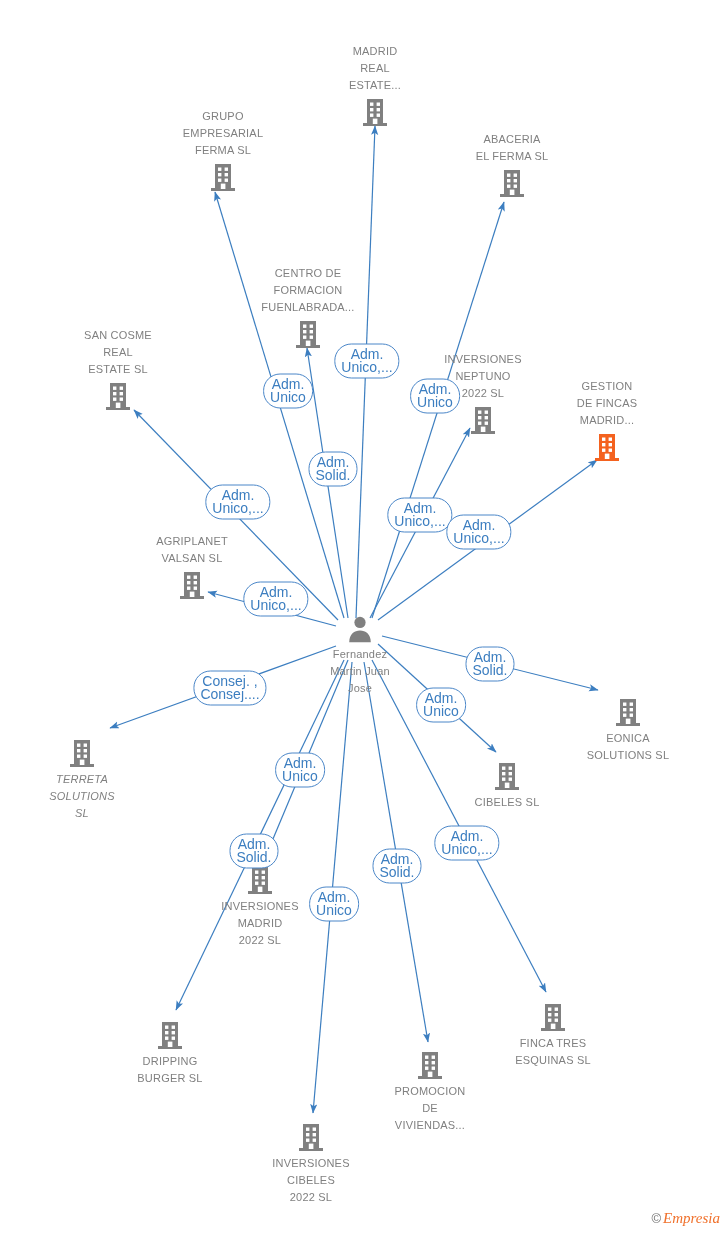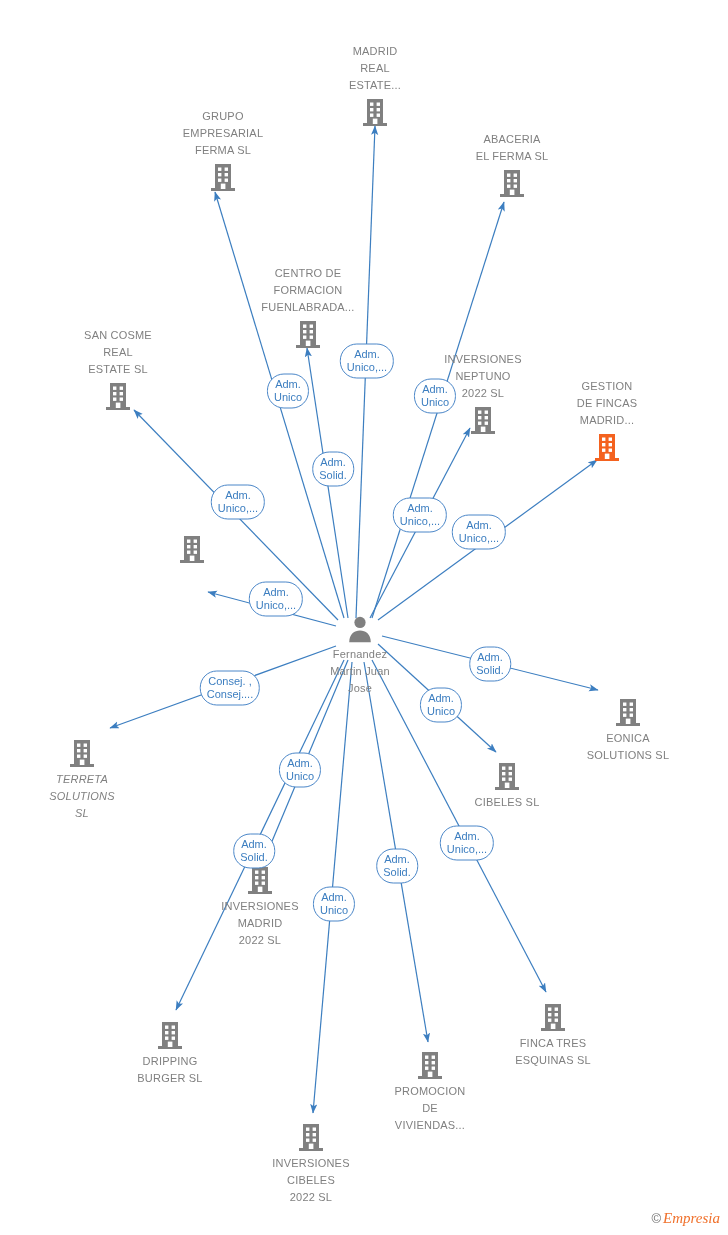--- a/index.html
+++ b/index.html
@@ -42,21 +42,21 @@
   }
   .node.below .caption { margin-top: 2px; }
   .node.above .caption { margin-bottom: 2px; }
 
   .edge-label {
     position: absolute;
     background: #ffffff;
     border: 1.3px solid #4a86c8;
     border-radius: 17px;
     color: #3c7ec0;
-    font-size: 11px;
+    font-size: 14px;
     line-height: 13px;
     text-align: center;
     padding: 3px 6px 4px 6px;
     white-space: pre-line;
     transform: translate(-50%, -50%);
   }
   .watermark {
     position: absolute;
     right: 8px;
     bottom: 8px;
@@ -211,20 +211,22 @@
     <rect x="11" y="6.5" width="3.4" height="3.4" fill="#ffffff"></rect>
     <rect x="17.6" y="6.5" width="3.4" height="3.4" fill="#ffffff"></rect>
     <rect x="11" y="12" width="3.4" height="3.4" fill="#ffffff"></rect>
     <rect x="17.6" y="12" width="3.4" height="3.4" fill="#ffffff"></rect>
     <rect x="11" y="17.5" width="3.4" height="3.4" fill="#ffffff"></rect>
     <rect x="17.6" y="17.5" width="3.4" height="3.4" fill="#ffffff"></rect>
     <rect x="13.8" y="22.6" width="4.6" height="5.4" fill="#ffffff"></rect>
   </svg></span>
       </div>
       <div class="node above" style="left: 192px; top: 533px;">
+        <span class="caption">AGRIPLANET
+VALSAN  SL</span>
         <span class="glyph"><svg width="32" height="32" viewBox="0 0 32 32">
     <rect x="8" y="3" width="16" height="25" fill="#808080"></rect>
     <rect x="4" y="27" width="24" height="3" fill="#808080"></rect>
     <rect x="11" y="6.5" width="3.4" height="3.4" fill="#ffffff"></rect>
     <rect x="17.6" y="6.5" width="3.4" height="3.4" fill="#ffffff"></rect>
     <rect x="11" y="12" width="3.4" height="3.4" fill="#ffffff"></rect>
     <rect x="17.6" y="12" width="3.4" height="3.4" fill="#ffffff"></rect>
     <rect x="11" y="17.5" width="3.4" height="3.4" fill="#ffffff"></rect>
     <rect x="17.6" y="17.5" width="3.4" height="3.4" fill="#ffffff"></rect>
     <rect x="13.8" y="22.6" width="4.6" height="5.4" fill="#ffffff"></rect>

